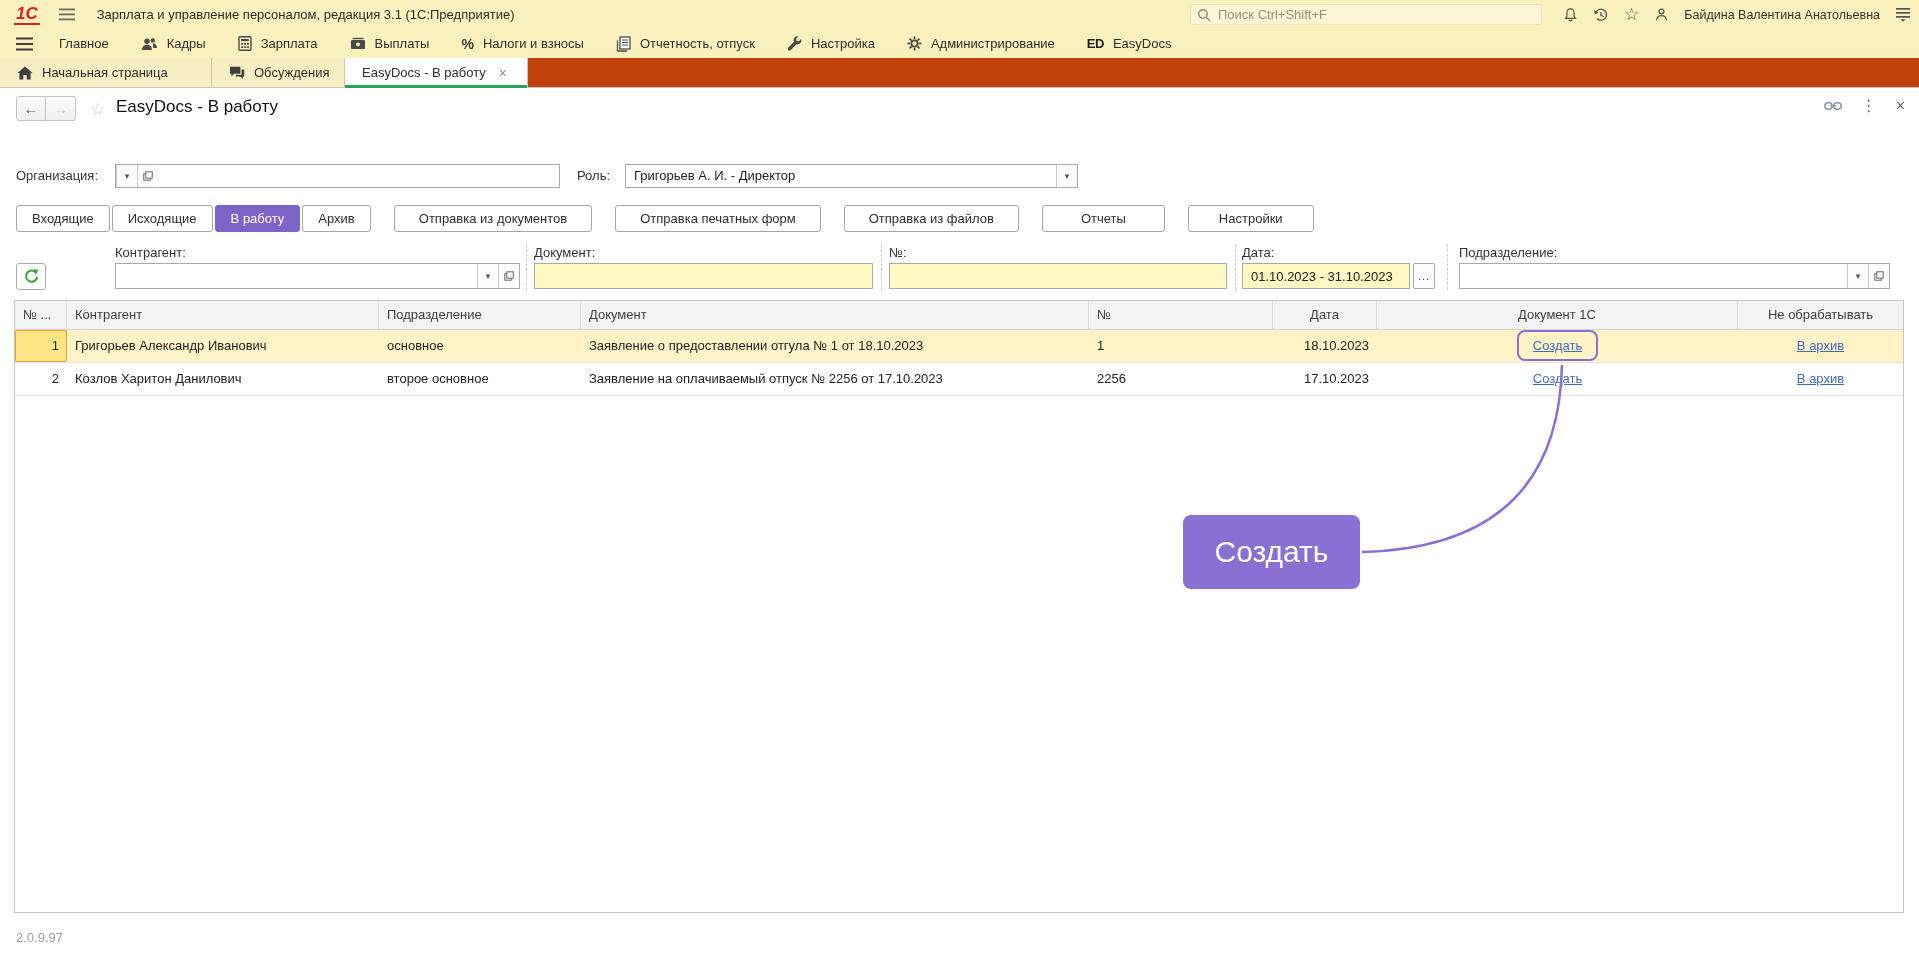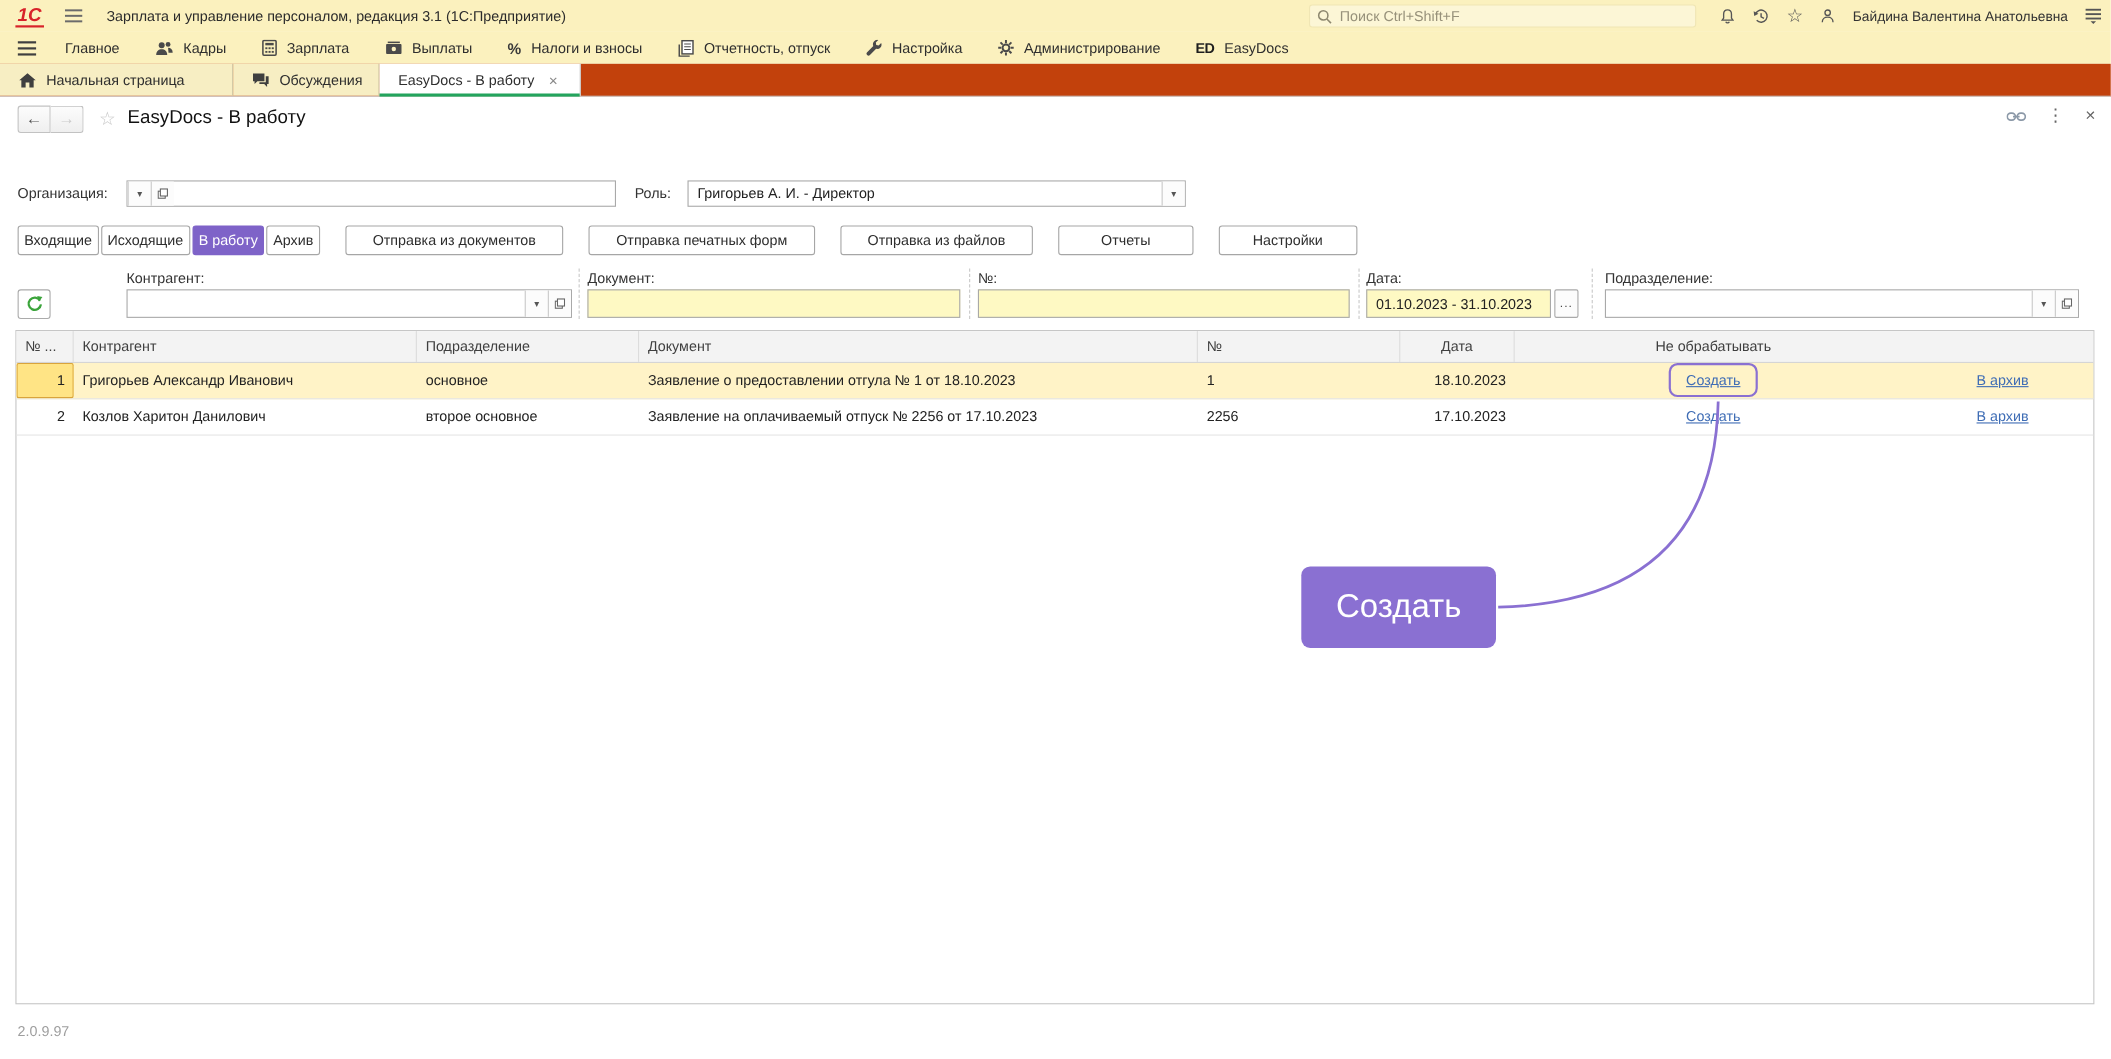--- a/index.html
+++ b/index.html
@@ -51,21 +51,21 @@
   .ph-ic{color:#666;font-size:16px;line-height:1;cursor:pointer;}
 
   .lbl{color:#333;white-space:nowrap;}
   .combo{position:absolute;height:24px;border:1px solid #A9A9A9;background:#fff;display:flex;align-items:stretch;box-sizing:border-box;}
   .combo .val{flex:1;padding:0 8px;line-height:22px;color:#222;overflow:hidden;white-space:nowrap;}
   .combo .cbtn{width:20px;border-left:1px solid #C9C9C9;background:#FCFCFC;display:flex;align-items:center;justify-content:center;
                color:#555;font-size:9px;cursor:pointer;}
 
   
   .viewrow{position:absolute;left:16px;top:117px;display:flex;align-items:center;}
-  .vbtn{height:27px;line-height:25px;padding:0 5px;border:1px solid #A6A6A6;border-radius:3px;background:#fff;
+  .vbtn{height:27px;line-height:25px;padding:0 15px;border:1px solid #A6A6A6;border-radius:3px;background:#fff;
         color:#2e2e2e;cursor:pointer;margin-right:2px;white-space:nowrap;box-sizing:border-box;}
   .vbtn.wide{padding:0 24px;}
   .vbtn.gap{margin-left:21px;}
   .vbtn.active{background:#7E63C8;border-color:#7E63C8;color:#fff;}
 
   
   .refresh-btn{position:absolute;left:16px;top:175px;width:30px;height:27px;border:1px solid #ABABAB;border-radius:3px;
                background:#fff;display:flex;align-items:center;justify-content:center;cursor:pointer;box-sizing:border-box;}
   .flt-lbl{position:absolute;top:157px;}
   .flt-input{position:absolute;top:175px;height:26px;border:1px solid #A9A9A9;background:#fef9c3;box-sizing:border-box;
@@ -384,20 +384,21 @@
     </div>
 
     <div class="grid">
       <div class="trow thead">
         <div class="cell">№ ...</div>
         <div class="cell">Контрагент</div>
         <div class="cell">Подразделение</div>
         <div class="cell">Документ</div>
         <div class="cell">№</div>
         <div class="cell c-center">Дата</div>
+        <div class="cell c-center">Документ 1С</div>
         <div class="cell c-center">Не обрабатывать</div>
       </div>
 
       <div class="trow tbody-row row-sel">
         <div class="cell c-num numcell-cur">1</div>
         <div class="cell">Григорьев Александр Иванович</div>
         <div class="cell">основное</div>
         <div class="cell">Заявление о предоставлении отгула № 1 от 18.10.2023</div>
         <div class="cell">1</div>
         <div class="cell c-right">18.10.2023</div>

